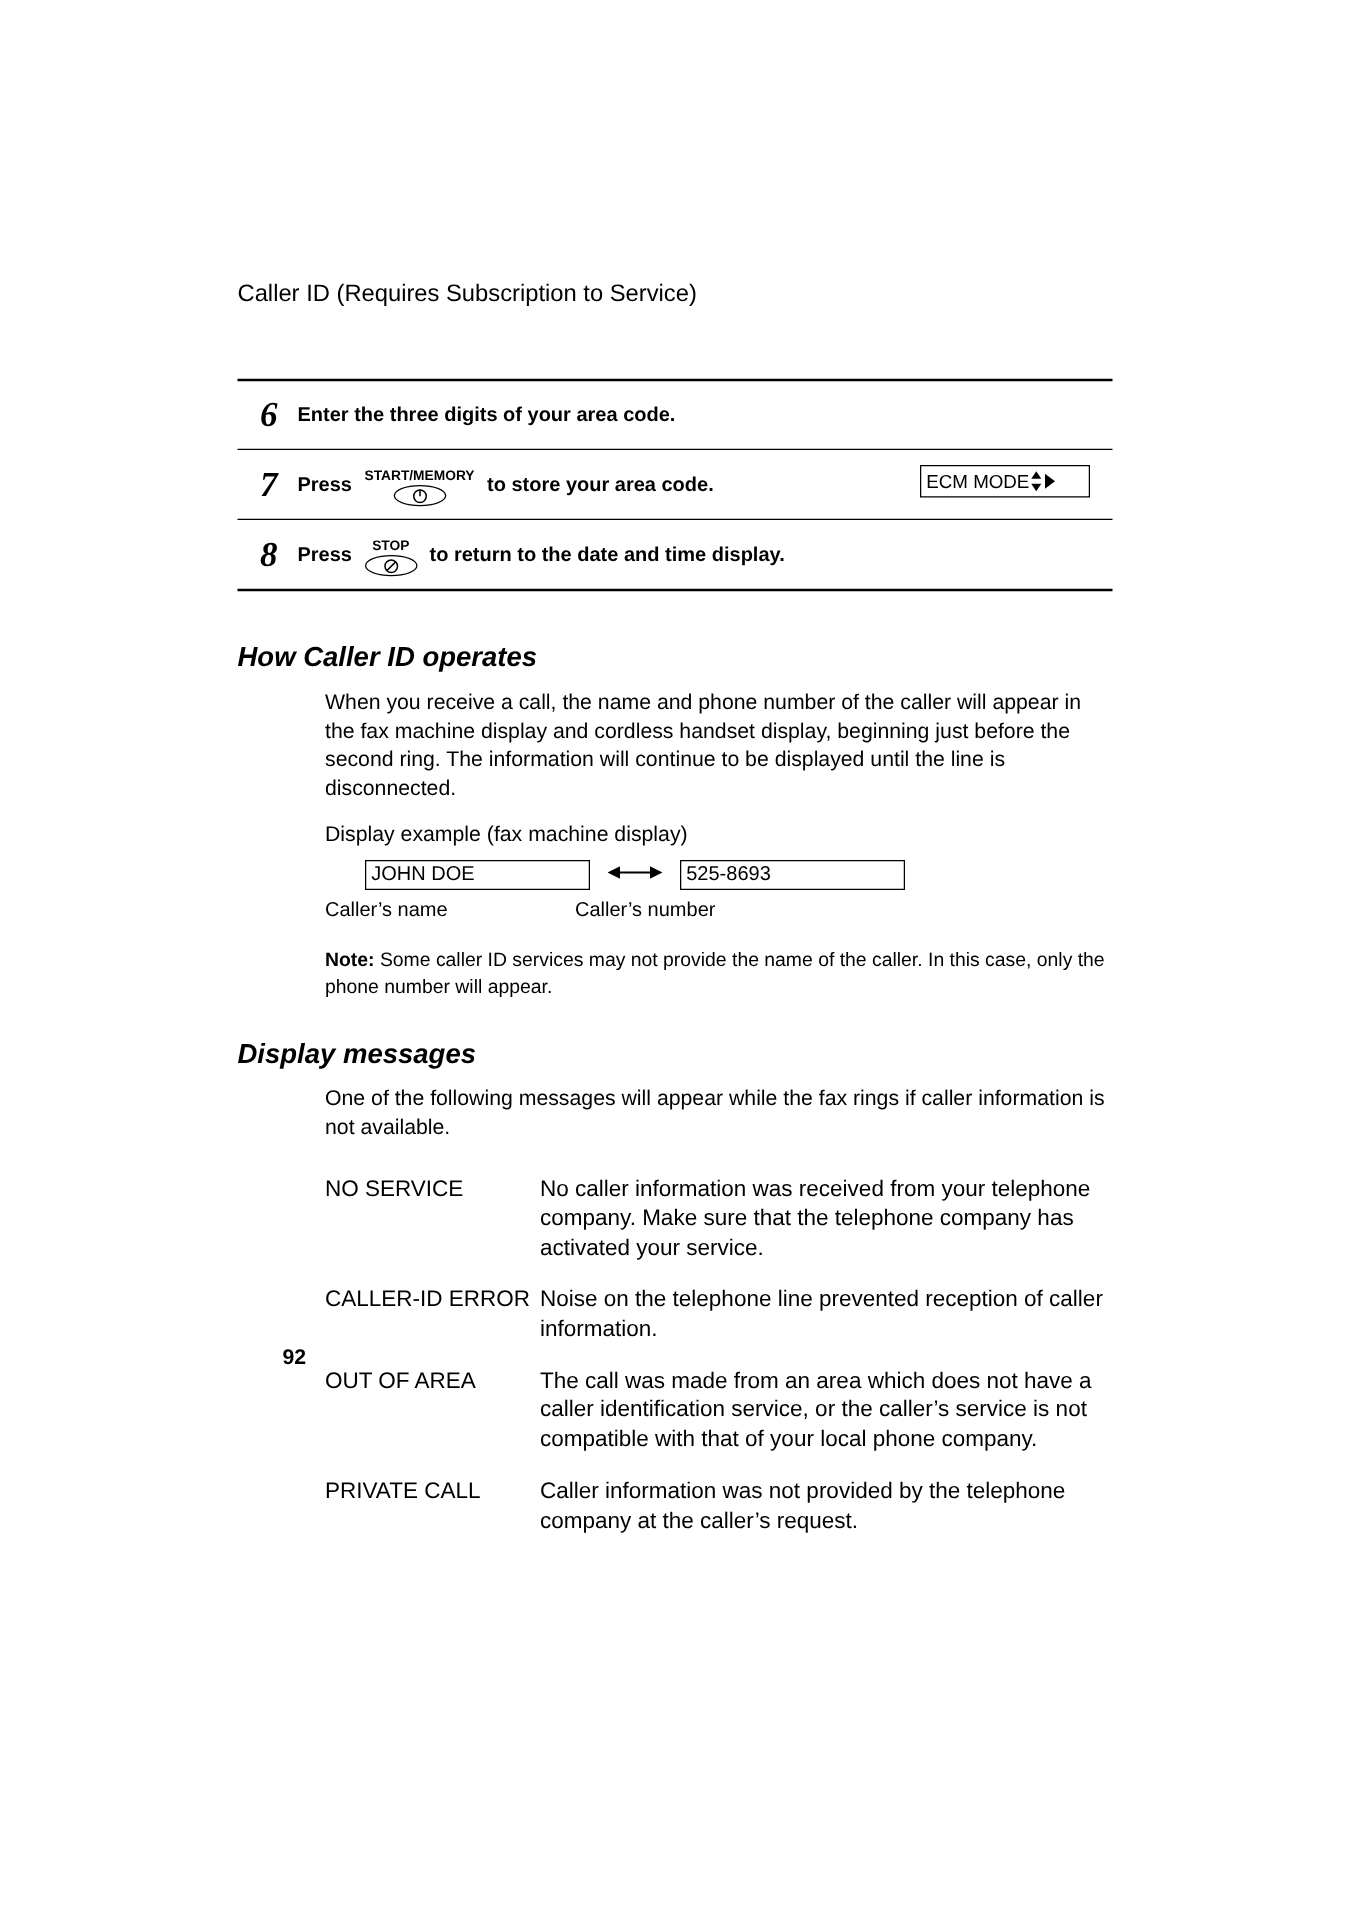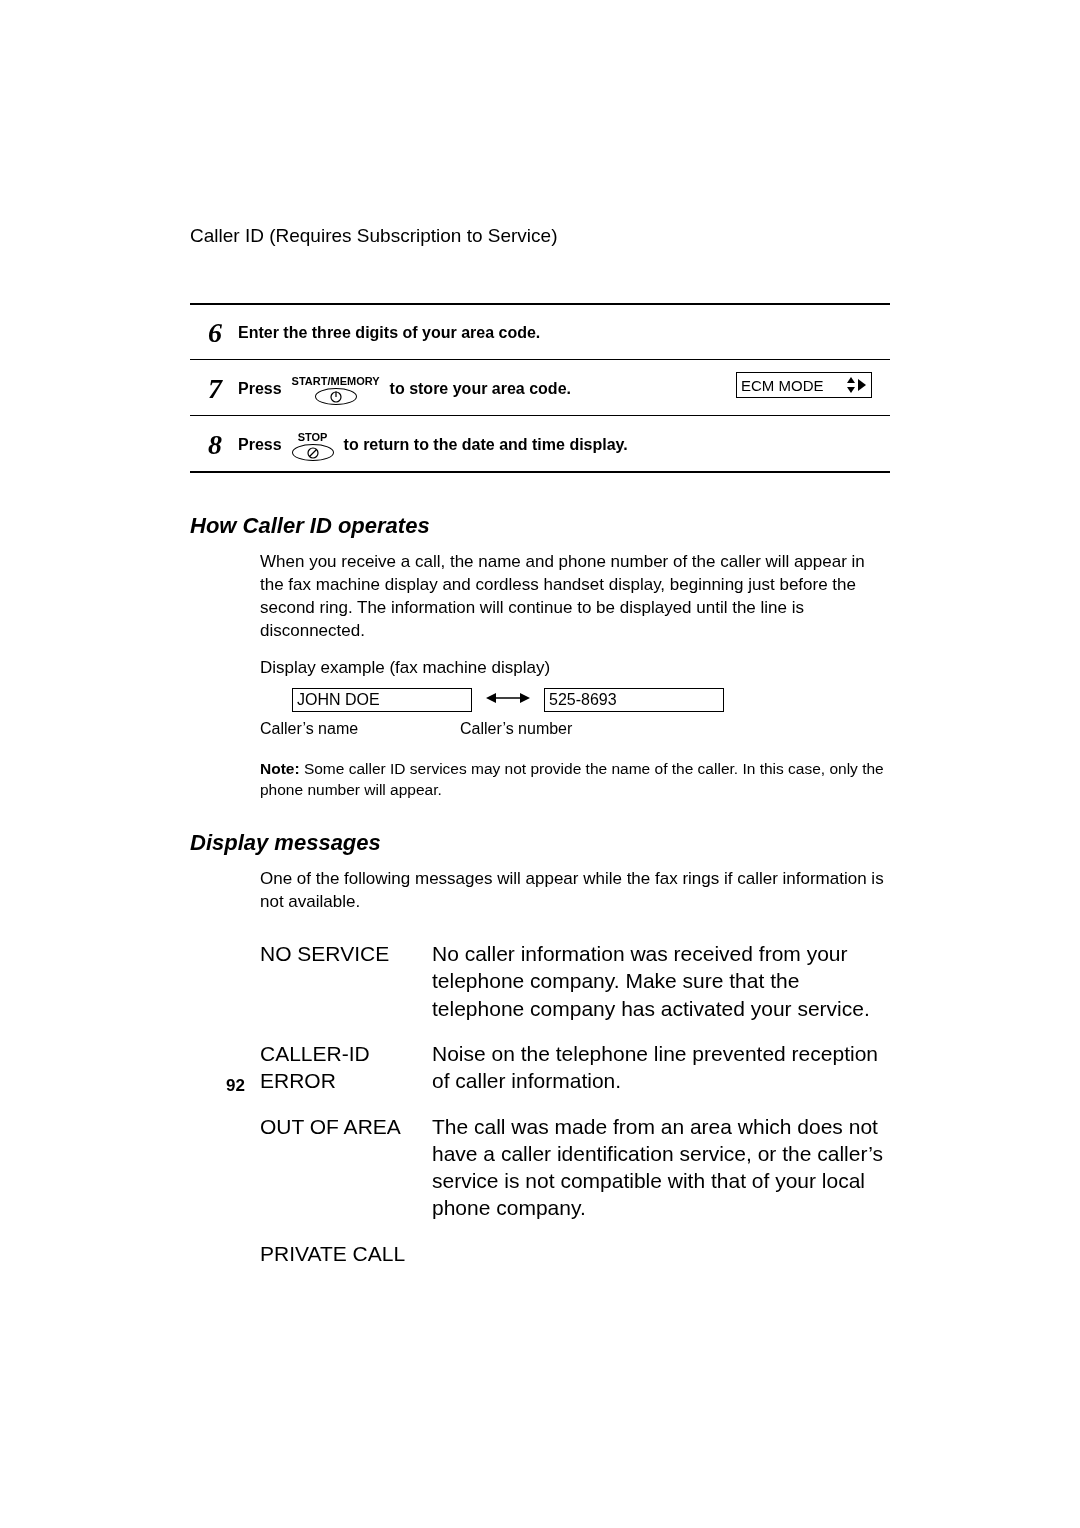--- a/index.html
+++ b/index.html
@@ -86,21 +86,20 @@
 
   .lcdbox {
     position: absolute;
     right: 18px;
     top: 12px;
     border: 1.5px solid #000;
     height: 26px;
     width: 136px;
     display: flex;
     align-items: center;
-    justify-content: space-between;
     padding: 0 4px 0 4px;
     font-size: 15px;
     box-sizing: border-box;
   }
   .lcd-arrows {
     display: flex;
     align-items: center;
     gap: 1px;
   }
 
@@ -152,21 +151,21 @@
     line-height: 1.32;
   }
   .note b { font-weight: bold; }
 
   .msg-table {
     margin-top: 26px;
   }
   .msg-row {
     display: flex;
     margin-bottom: 18px;
-    font-size: 21px;
+    font-size: 18px;
     line-height: 1.3;
   }
   .msg-row .label {
     width: 172px;
     flex: 0 0 172px;
   }
   .msg-row .desc {
     flex: 1;
   }
 
@@ -276,19 +275,20 @@
         <div class="msg-row">
           <div class="label">CALLER-ID ERROR</div>
           <div class="desc">Noise on the telephone line prevented reception of caller information.</div>
         </div>
         <div class="msg-row">
           <div class="label">OUT OF AREA</div>
           <div class="desc">The call was made from an area which does not have a caller identification service, or the caller’s service is not compatible with that of your local phone company.</div>
         </div>
         <div class="msg-row">
           <div class="label">PRIVATE CALL</div>
+          <div class="desc">Caller information was not provided by the telephone company at the caller’s request.</div>
         </div>
       </div>
   </div>
 
 </div>
 
 <div class="page-num">92</div>
 
 </body></html>

